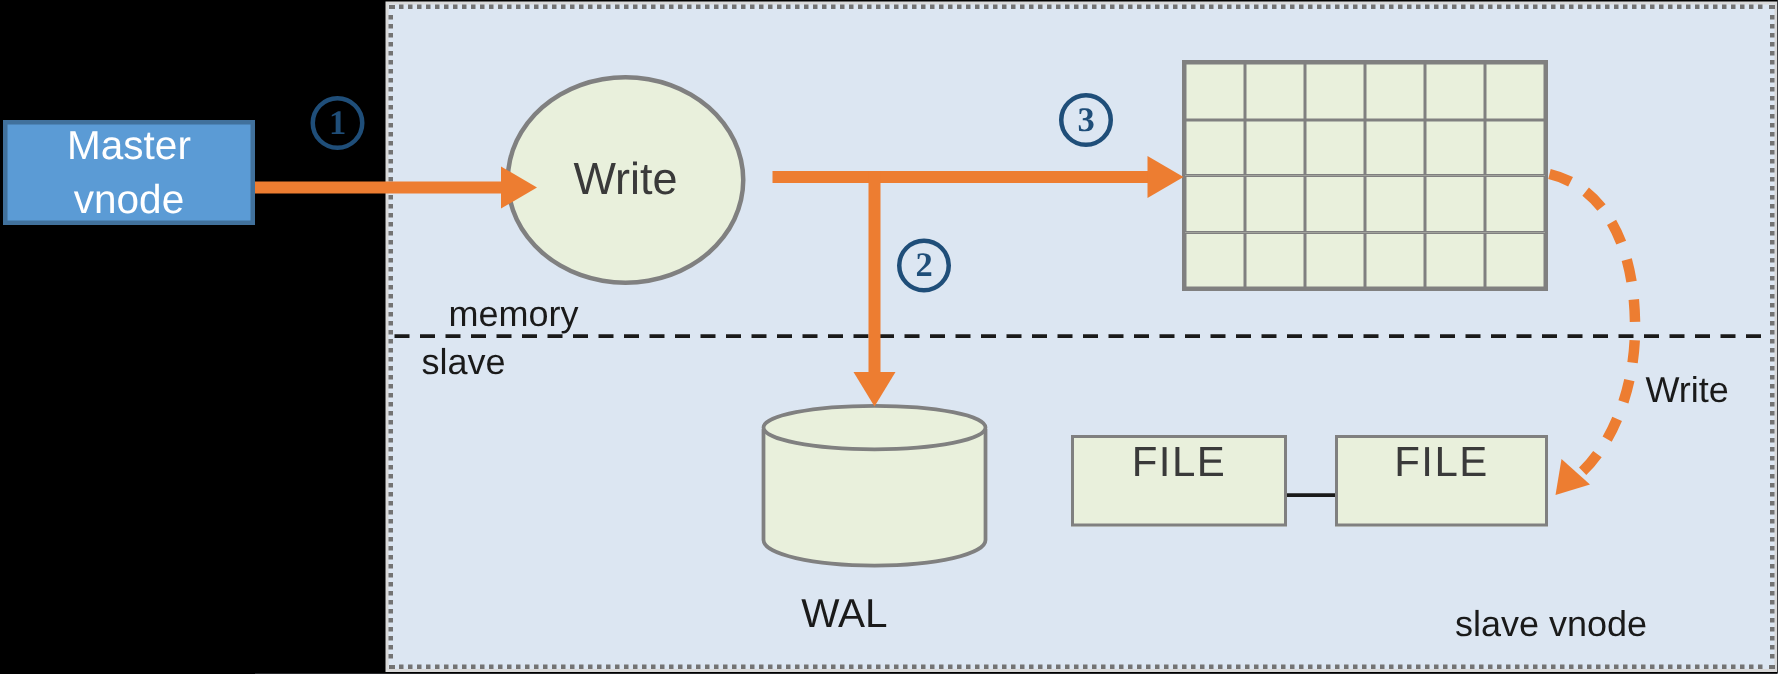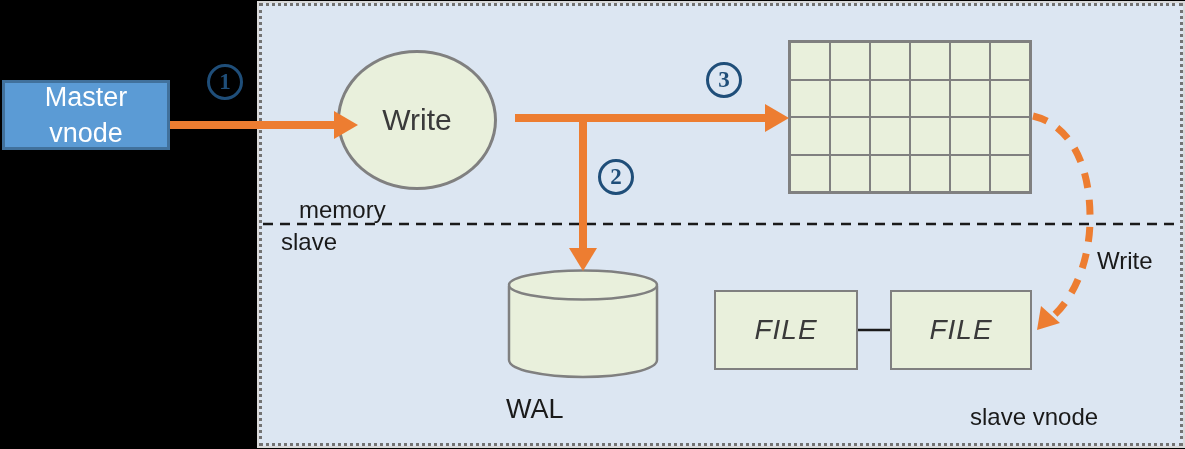--- a/index.html
+++ b/index.html
@@ -64,28 +64,27 @@
   }
   .memtable .cell {
     background: var(--node-green, #e9f0dc);
     border: 1px solid var(--node-border, #808080);
   }
 
   
   .filebox {
     position: absolute;
     top: 290px;
-    height: 80px;
+    height: 61px;
     background: var(--node-green, #e9f0dc);
     border: 2px solid var(--node-border, #808080);
-    display: flex; align-items: center; justify-content: center;
+    display: flex; justify-content: center;
     font-size: 28px;
     letter-spacing: 1px;
     color: var(--text-dark, #3a3a3a);
-    font-style: italic;
   }
   .file-left  { left: 714px; width: 144px; }
   .file-right { left: 890px; width: 142px; }
 
   
   .wal-cyl { position: absolute; left: 506px; top: 268px; width: 154px; height: 112px; }
 
   
   .step {
     position: absolute;
@@ -107,21 +106,21 @@
   .lbl {
     position: absolute;
     color: var(--text-black, #1a1a1a);
     font-size: 24px;
     white-space: nowrap;
   }
   .lbl-memory { left: 281px; top: 196px; margin-left: 18px; }
   .lbl-disk   { left: 281px; top: 228px; }
   .lbl-flush  { left: 1097px; top: 247px; }
   .lbl-slave  { left: 970px; top: 403px; }
-  .lbl-wal    { left: 506px; top: 394px; width: 154px; font-size: 27px; }
+  .lbl-wal    { left: 486px; top: 394px; width: 154px; text-align: center; font-size: 27px; }
 
   
   svg.overlay {
     position: absolute;
     left: 0; top: 0;
     width: 1185px; height: 449px;
     pointer-events: none;
   }
 </style>
 </head>

